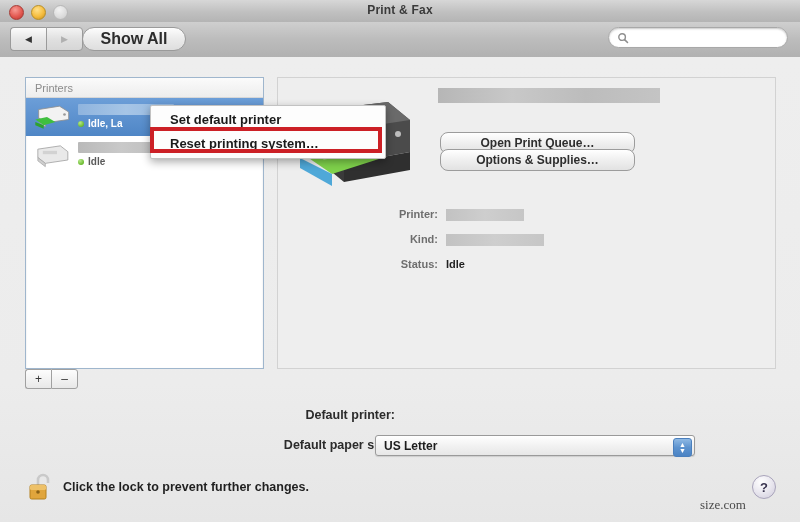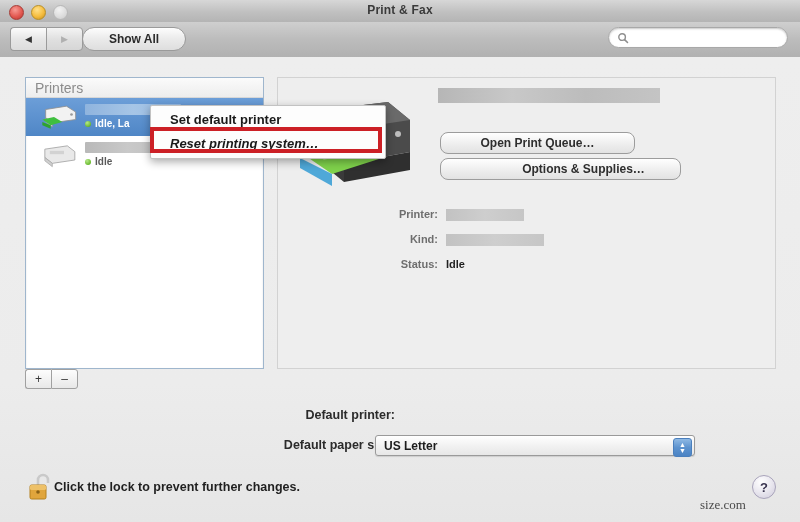--- a/index.html
+++ b/index.html
@@ -86,21 +86,21 @@
   .navbtn.back { border-radius: 4px 0 0 4px; border-right: none; }
   .navbtn.fwd  { border-radius: 0 4px 4px 0; color: #b0b0b0;
                  background: linear-gradient(to bottom, #f4f4f4 0%, #e0e0e0 50%, #d6d6d6 100%); }
   .showall {
     position: absolute;
     left: 82px; top: 5px;
     width: 102px; height: 22px;
     border-radius: 12px;
     border: 1px solid #9a9a9a;
     background: linear-gradient(to bottom, #fdfdfd 0%, #ebebeb 48%, #dedede 100%);
-    font-size: 12px;
+    font-size: 16px;
     font-weight: bold;
     color: #2c2c2c;
     display: flex;
     align-items: center;
     justify-content: center;
   }
   .searchfield {
     position: absolute;
     right: 12px; top: 5px;
     width: 180px; height: 21px;
@@ -132,31 +132,31 @@
     left: 25px; top: 20px;
     width: 237px; height: 290px;
     background: #ffffff;
     border: 1px solid #9fb6cd;
     box-shadow: inset 0 1px 2px rgba(0,0,0,0.12);
   }
   .list-header {
     height: 19px;
     background: linear-gradient(to bottom, #fbfbfb, #ededed);
     border-bottom: 1px solid #d7d7d7;
-    font-size: 14px;
+    font-size: 11px;
     color: #8c8c8c;
     display: flex;
     align-items: center;
     padding-left: 9px;
   }
   .printer-row {
     display: flex;
     align-items: center;
     height: 38px;
-    padding-left: 13px;
+    padding-left: 6px;
     position: relative;
   }
   .printer-row.selected {
     background: linear-gradient(to bottom, #6c9ed8 0%, #4f86c6 100%);
   }
   .printer-icon { width: 40px; height: 32px; flex: 0 0 auto; }
   .printer-meta { margin-left: 6px; line-height: 1.25; }
   .printer-name-redact {
     height: 11px;
     border-radius: 1px;
@@ -222,21 +222,21 @@
     border: 1px solid #9c9c9c;
     background: linear-gradient(to bottom, #ffffff 0%, #f0f0f0 48%, #e2e2e2 100%);
     font-size: 12px;
     font-weight: bold;
     color: #2e2e2e;
     display: flex;
     align-items: center;
     justify-content: center;
   }
   .pill-btn.queue { top: 54px; }
-  .pill-btn.options { top: 80px; padding-left: 46px; }
+  .pill-btn.options { top: 71px; }
 
   .detail-row {
     position: absolute;
     left: 0;
     width: 100%;
     height: 14px;
     font-size: 11px;
   }
   .detail-row .dlabel {
     position: absolute;
@@ -299,21 +299,21 @@
 
   
   .lock-area {
     position: absolute;
     left: 28px; top: 415px;
     display: flex;
     align-items: center;
   }
   .lock-icon { width: 26px; height: 30px; }
   .lock-text {
-    margin-left: 0;
+    margin-left: 9px;
     font-size: 12.5px;
     font-weight: bold;
     color: #1f1f1f;
   }
   .help-btn {
     position: absolute;
     left: 752px; top: 418px;
     width: 22px; height: 22px;
     border-radius: 50%;
     background: radial-gradient(circle at 38% 28%, #ffffff 0%, #e9e7ef 50%, #cfcbdb 100%);
@@ -353,21 +353,21 @@
     align-items: center;
     padding-left: 19px;
     box-sizing: border-box;
     font-size: 13px;
     font-weight: bold;
     color: #1a1a1a;
     white-space: nowrap;
     text-align: right;
   }
   .ctx-item.first { top: 1px; }
-  .ctx-item.second { top: 25px; font-style: italic; }
+  .ctx-item.second { top: 25px; }
   .ctx-highlight {
     position: absolute;
     left: 150px; top: 127px;
     width: 232px; height: 26px;
     border: 4px solid #cc2026;
     box-sizing: border-box;
     z-index: 50;
     pointer-events: none;
   }
 </style>

